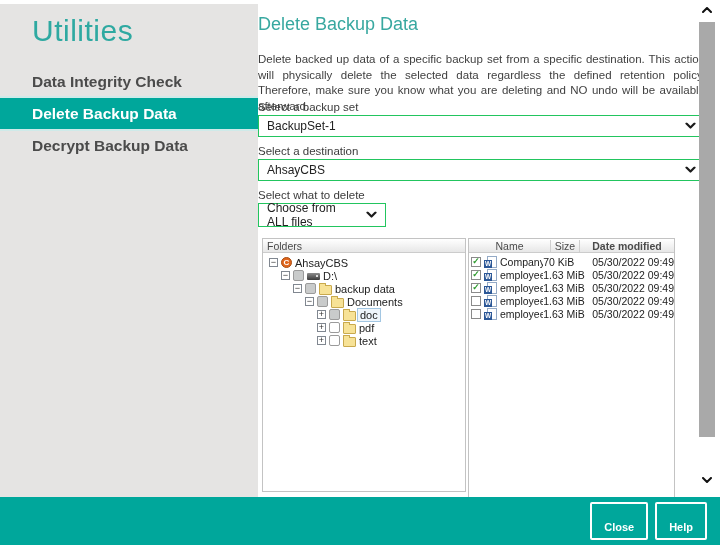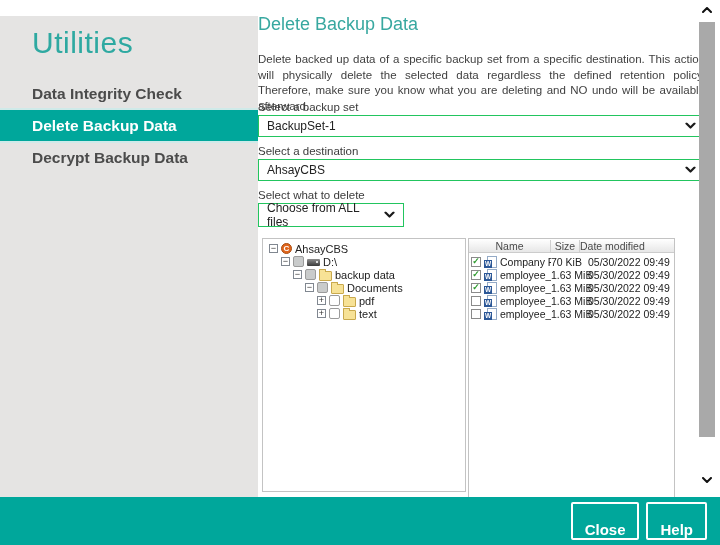--- a/index.html
+++ b/index.html
@@ -1,46 +1,46 @@
 <!DOCTYPE html>
 <html><head>
 <meta charset="utf-8">
 <style>
   * { margin:0; padding:0; box-sizing:border-box; }
   html,body { width:720px; height:545px; }
   body { font-family:"Liberation Sans", sans-serif; background:#ffffff; position:relative; overflow:hidden; }
   .app { position:absolute; inset:0; width:720px; height:545px; background:#fff; }
 
   
-  .sidebar { position:absolute; left:0; top:16px; width:260px; height:497px; background:#e5e4e3; }
+  .sidebar { position:absolute; left:0; top:4px; width:260px; height:497px; background:#e5e4e3; }
   .sidebar-title { padding:10px 0 0 32px; font-size:30px; color:#2ea9a1; letter-spacing:0.5px; }
   .menu { margin-top:17px;font-weight:bold; }
   .menu-item { height:33px; line-height:33px; padding-left:32px; font-size:15.5px; color:#4b4b4b; cursor:pointer; }
   .menu-item.selected { background:#00a79b; color:#ffffff; height:31px; line-height:31px;
         box-shadow:0 -2px 0 0 #cfeae9, 0 2px 0 0 #cfeae9; }
 
   
   .footer { position:absolute; left:0; bottom:0; width:720px; height:48px; background:#00a79b;
         display:flex; align-items:center; justify-content:flex-end; padding-right:13px; gap:7px; }
   .fbtn { background:transparent; border:2px solid #ffffff; border-radius:2px; color:#ffffff;
-        font-family:"Liberation Sans", sans-serif; font-size:15px; font-weight:bold;
+        font-family:"Liberation Sans", sans-serif; font-size:11px; font-weight:bold;
         height:23px; padding:17px 12px; cursor:pointer; }
 
   
   .main { position:absolute; left:258px; top:0; width:447px; height:497px; background:#fff; }
   .page-title { position:absolute; left:0; top:14px; font-size:18px; font-weight:400; color:#38a8a0; }
   .page-desc { position:absolute; left:0; top:52px; width:447px; font-size:11.5px; line-height:15.5px;
         color:#3f3f3f; text-align:justify; }
   .fld-label { position:absolute; left:0; font-size:11.5px; color:#3c3c3c; }
   .select { position:absolute; left:0; height:22px; border:1px solid #22c55e; background:#fff;
         display:flex; align-items:center; padding:0 26px 0 8px; font-size:12px; color:#222; cursor:pointer; }
   .select .chev { position:absolute; right:8px; top:50%; transform:translateY(-50%); display:flex; }
   #lbl-f0 { top:101px; } #sel-f0 { top:115px; width:447px; }
   #lbl-f1 { top:145px;text-align:right; } #sel-f1 { top:159px; width:447px; }
-  #lbl-f2 { top:189px; } #sel-f2 { top:203px; width:146px; height:24px; }
+  #lbl-f2 { top:189px; } #sel-f2 { top:203px; width:128px; height:24px; }
 
   
   .panel { position:absolute; top:238px; background:#fff; border:1px solid #c3c3c3; }
   .panel-head { height:14px; background:linear-gradient(#ffffff,#e7e7e7); border-bottom:1px solid #cccccc;
         font-size:10.5px; color:#4a4a4a; display:flex; align-items:center; }
   #folders-panel { left:4px; width:204px; height:254px; }   
   #files-panel   { left:210px; width:207px; height:320px; } 
   #folders-panel .panel-head { padding-left:4px; }
 
   
@@ -62,33 +62,33 @@
   .ticon[data-v="folder"] { width:13px; height:10px; background:#f7e296; border:1px solid #c9a94d; border-radius:1px; margin-top:2px; }
   .ticon[data-v="folder"]::before { content:""; position:absolute; top:-3px; left:-1px; width:5px; height:2px;
         background:#f7e296; border:1px solid #c9a94d; border-bottom:none; border-radius:1px 1px 0 0; }
   .tlabel { white-space:nowrap; }
   .trow[data-v="true"] .tlabel { background:#eef5fb; border:1px solid #a2c6e2; padding:0 2px; margin-left:-2px; }
 
   
   .fhead { display:flex; }
   .fh-name { width:82px; text-align:center; border-right:1px solid #cfcfcf; }
   .fh-size { width:29px; text-align:center; border-right:1px solid #cfcfcf; }
-  .fh-date { flex:1; text-align:left; }
+  .fh-date { flex:1; text-align:center;font-weight:bold; }
   .flist { padding-top:2px; }
   .frow { height:13px; display:flex; align-items:center; font-size:10.5px; color:#222; }
   .fcb { width:10px; height:10px; border:1px solid #8a8a8a; background:#fff; margin-left:2px; flex:none;
         display:flex; align-items:center; justify-content:center; cursor:pointer; }
   .fcb[data-v="true"]::before { content:"\2713"; color:#2d9a2d; font-size:9px; font-weight:bold; line-height:9px; }
   .ficon { width:13px; height:12px; position:relative; flex:none; margin-left:3px; }
   .ficon::before { content:""; position:absolute; right:0; top:0; width:8px; height:10px; background:#fff; border:1px solid #94aac6; }
   .ficon::after { content:"W"; position:absolute; left:0; bottom:0; width:8px; height:8px; background:#2b5797;
         color:#fff; font-size:6.5px; font-weight:bold; line-height:8px; text-align:center; }
   .fname { margin-left:3px; width:51px; overflow:hidden; white-space:nowrap; }
   .fsize { width:27px; text-align:right; white-space:nowrap; }
-  .fdate { padding-left:10px; white-space:nowrap; }
+  .fdate { padding-left:22px; white-space:nowrap; }
 
   
   .vscroll { position:absolute; right:4px; top:0; width:18px; height:497px; }
   .vs-btn { position:absolute; left:3px; width:12px; height:12px; display:flex; align-items:center; justify-content:center; cursor:pointer; }
   .vs-up { top:4px; } .vs-down { top:474px; }
   .vs-thumb { position:absolute; left:1px; top:22px; width:16px; height:415px; background:#a9a9a9; cursor:pointer; }
 </style>
 </head>
 <body>
 
@@ -131,20 +131,21 @@
     <div class="select" id="sel-f2">
       <span>Choose from ALL files</span>
       <span class="chev">
         <svg width="11" height="7" viewBox="0 0 11 7">
             <polyline points="1.5,1 5.5,5 9.5,1" fill="none" stroke="#1a1a1a" stroke-width="2.2" stroke-linecap="round" stroke-linejoin="round"></polyline>
           </svg>
       </span>
     </div>
 
     <div class="panel" id="folders-panel">
+      <div class="panel-head">Folders</div>
       <div class="tree">
         <div class="trow lvl0" data-v="false">
           <span class="exp" data-v="minus"></span>
 
           <span class="ticon" data-v="server"></span>
           <span class="tlabel">AhsayCBS</span>
         </div>
         <div class="trow lvl1" data-v="false">
           <span class="exp" data-v="minus"></span>
           <span class="tcb" data-v="partial"></span>
@@ -155,20 +156,26 @@
           <span class="exp" data-v="minus"></span>
           <span class="tcb" data-v="partial"></span>
           <span class="ticon" data-v="folder"></span>
           <span class="tlabel">backup data</span>
         </div>
         <div class="trow lvl3" data-v="false">
           <span class="exp" data-v="minus"></span>
           <span class="tcb" data-v="partial"></span>
           <span class="ticon" data-v="folder"></span>
           <span class="tlabel">Documents</span>
+        </div>
+        <div class="trow lvl4" data-v="true">
+          <span class="exp" data-v="plus"></span>
+          <span class="tcb" data-v="partial"></span>
+          <span class="ticon" data-v="folder"></span>
+          <span class="tlabel">doc</span>
         </div>
         <div class="trow lvl4" data-v="false">
           <span class="exp" data-v="plus"></span>
           <span class="tcb" data-v="unchecked"></span>
           <span class="ticon" data-v="folder"></span>
           <span class="tlabel">pdf</span>
         </div>
         <div class="trow lvl4" data-v="false">
           <span class="exp" data-v="plus"></span>
           <span class="tcb" data-v="unchecked"></span>

